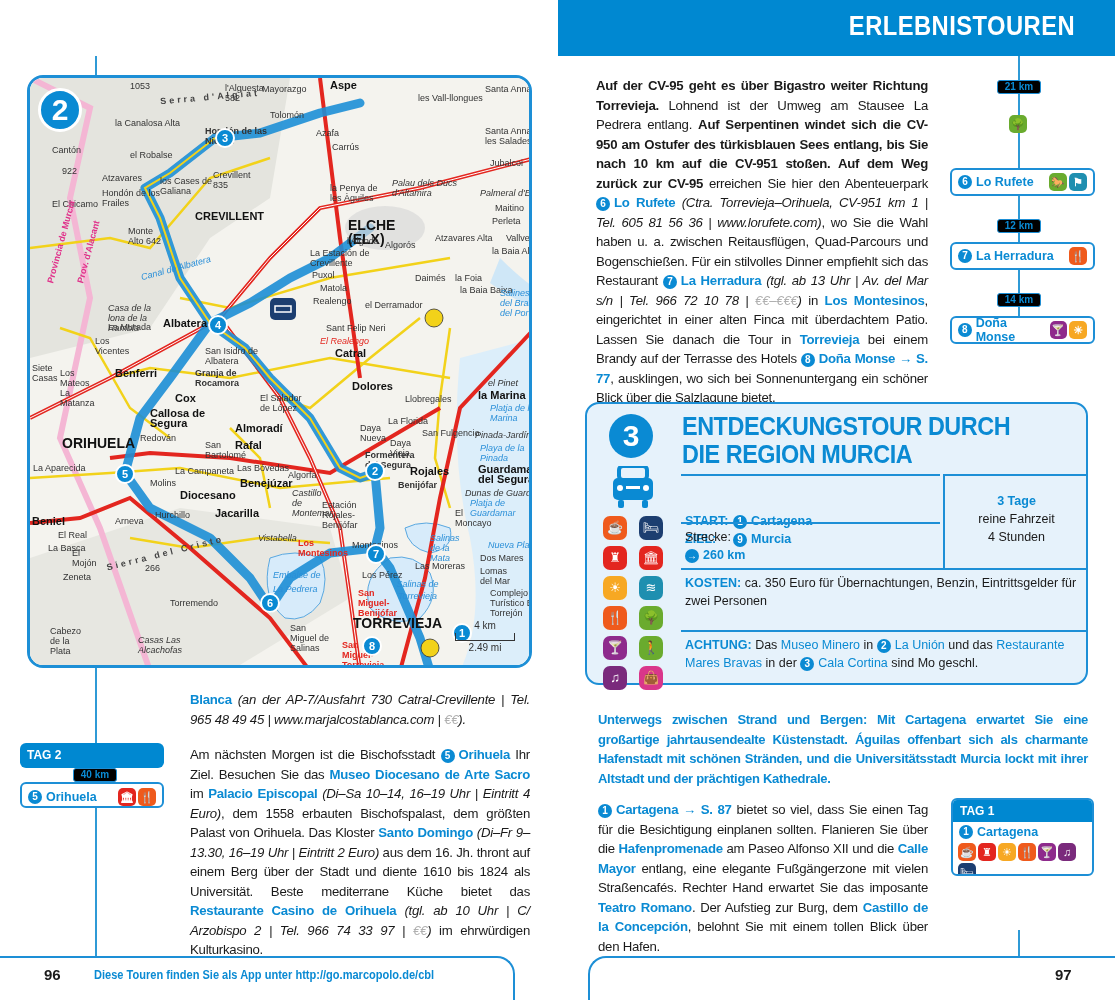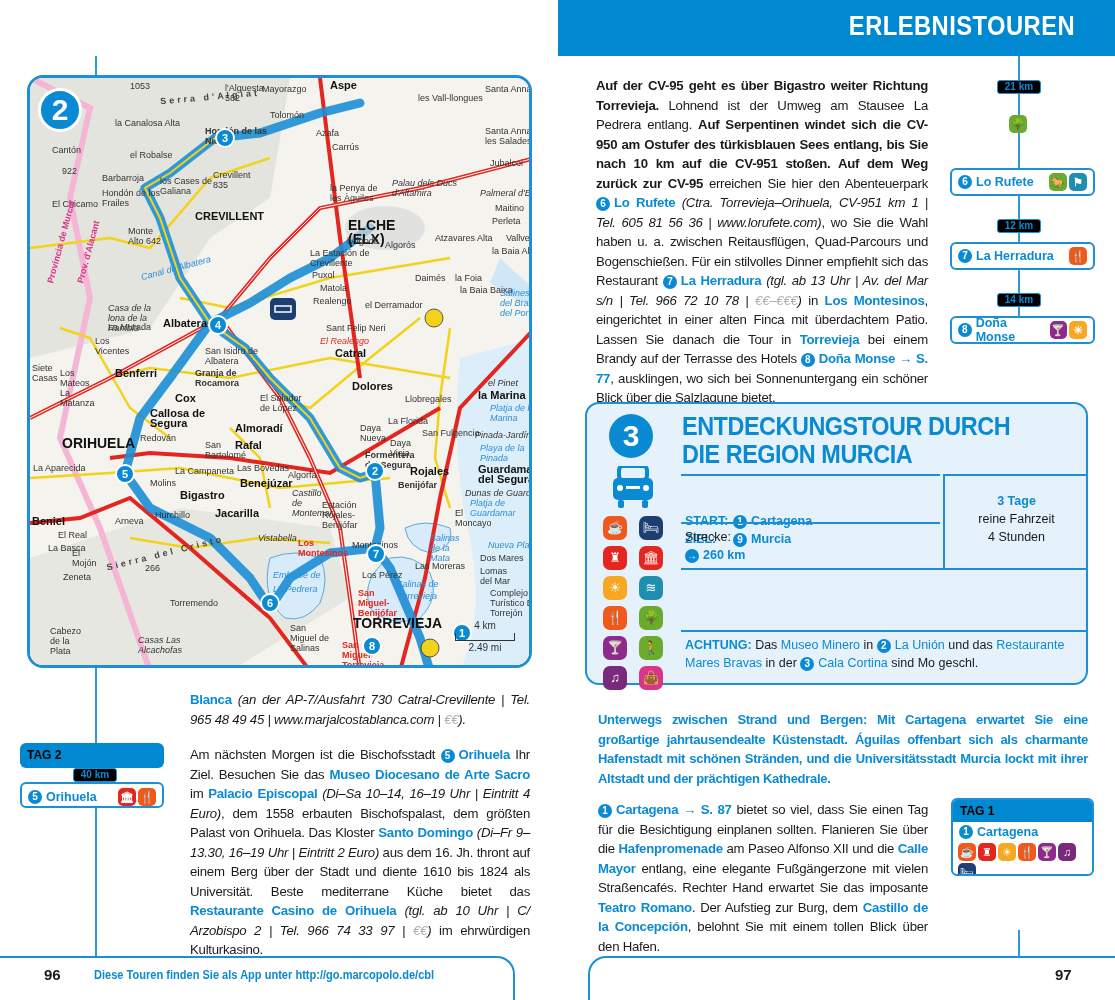--- a/index.html
+++ b/index.html
@@ -32,21 +32,21 @@
   #scale { position: absolute; right: 14px; bottom: 12px; width: 60px; font: 10px "Liberation Sans", sans-serif; color: #333; text-align: center; }
   #scale .bar { height: 8px; border-left: 1px solid #333; border-right: 1px solid #333; border-bottom: 1.5px solid #333; margin: 2px 0 1px; }
 
   
   .body-text { position: absolute; font-size: 13.2px; line-height: 19.5px; text-align: justify; font-family: "Liberation Sans", sans-serif; letter-spacing: -0.25px; }
   #left-text-1 { left: 190px; top: 690px; width: 340px; }
   #left-text-2 { left: 190px; top: 745px; width: 340px; }
 
   
   .day-box { position: absolute; border: 2px solid #1d8fd6; border-radius: 6px; background: #fff; }
-  .day-head { background: #0088d1; color: #000000; font: bold 12px "Liberation Sans", sans-serif; padding: 4px 7px; }
+  .day-head { background: #0088d1; color: #ffffff; font: bold 12px "Liberation Sans", sans-serif; padding: 4px 7px; }
   .stop-row { display: flex; align-items: center; font: bold 12.5px "Liberation Sans", sans-serif; color: #0a8ad3; padding: 2px 6px; }
   .numdot { display: inline-block; width: 14px; height: 14px; border-radius: 50%; background: #0a8ad3; color: #fff; font: bold 10px "Liberation Sans", sans-serif; text-align: center; line-height: 14px; margin-right: 4px; vertical-align: middle; }
   .icon-sq { display: inline-block; width: 18px; height: 18px; border-radius: 5px; color: #fff; font-size: 11px; text-align: center; line-height: 18px; margin-left: 2px; vertical-align: middle; }
   .km-tag { position: absolute; border: 1.5px solid #1d8fd6; border-radius: 3px; background: #000000; color: #0a8ad3; font: bold 10px "Liberation Sans", sans-serif; text-align: center; line-height: 11px; height: 14px; }
 
   
   .tl-box { position: absolute; left: 950px; width: 145px; height: 28px; border: 2px solid #1d8fd6; border-radius: 6px; background: #fff; display: flex; align-items: center; padding: 0 6px; font: bold 12.5px "Liberation Sans", sans-serif; color: #0a8ad3; }
   .tl-box .spacer { flex: 1; }
 
   
@@ -150,21 +150,21 @@
   </svg>
 
   <div class="tour-num">2</div>
 
   <span class="maplabel mount" style="left:130px;top:14px;transform:rotate(-5deg)">Serra d'Algiat</span>
   <span class="maplabel" style="left:100px;top:3px">1053</span>
   <span class="maplabel" style="left:85px;top:40px">la Canalosa Alta</span>
   <span class="maplabel" style="left:22px;top:67px">Cantón</span>
   <span class="maplabel" style="left:32px;top:88px">922</span>
   <span class="maplabel" style="left:100px;top:72px">el Robalse</span>
-  <span class="maplabel" style="left:72px;top:95px">Barbarroja</span>
+  <span class="maplabel" style="left:72px;top:95px">Atzavares</span>
   <span class="maplabel" style="left:22px;top:121px">El Chicamo</span>
   <span class="maplabel" style="left:72px;top:110px;width:60px;white-space:normal">Hondón de los Frailes</span>
   <span class="maplabel" style="left:130px;top:98px;width:60px;white-space:normal">los Cases de Galiana</span>
   <span class="maplabel" style="left:183px;top:92px;width:40px;white-space:normal">Crevillent 835</span>
   <span class="maplabel" style="left:98px;top:148px;width:40px;white-space:normal">Monte Alto 642</span>
   <span class="maplabel" style="left:195px;top:5px;width:40px;white-space:normal">l'Alguesta 582</span>
   <span class="maplabel" style="left:232px;top:6px">Mayorazgo</span>
   <span class="maplabel town" style="left:300px;top:2px">Aspe</span>
   <span class="maplabel b" style="left:175px;top:48px;width:70px;white-space:normal;font-weight:bold">Hondón de las Nieves</span>
   <span class="maplabel" style="left:240px;top:32px">Tolomón</span>
@@ -218,21 +218,21 @@
   <span class="maplabel town" style="left:205px;top:345px">Almoradí</span>
   <span class="maplabel city" style="left:32px;top:360px">ORIHUELA</span>
   <span class="maplabel" style="left:110px;top:355px">Redován</span>
   <span class="maplabel town" style="left:205px;top:362px">Rafal</span>
   <span class="maplabel" style="left:3px;top:385px">La Aparecida</span>
   <span class="maplabel" style="left:175px;top:362px;width:45px;white-space:normal">San Bartolomé</span>
   <span class="maplabel" style="left:145px;top:388px">La Campaneta</span>
   <span class="maplabel" style="left:120px;top:400px">Molins</span>
   <span class="maplabel" style="left:207px;top:385px">Las Bóvedas</span>
   <span class="maplabel town" style="left:210px;top:400px">Benejúzar</span>
-  <span class="maplabel town" style="left:150px;top:412px">Bigastro</span>
+  <span class="maplabel town" style="left:150px;top:412px">Diocesano</span>
   <span class="maplabel town" style="left:185px;top:430px">Jacarilla</span>
   <span class="maplabel" style="left:125px;top:432px">Hurchillo</span>
   <span class="maplabel town" style="left:2px;top:438px">Beniel</span>
   <span class="maplabel" style="left:85px;top:438px">Arneva</span>
   <span class="maplabel" style="left:28px;top:452px">El Real</span>
   <span class="maplabel" style="left:18px;top:465px">La Basca</span>
   <span class="maplabel" style="left:42px;top:470px;width:25px;white-space:normal">El Mojón</span>
   <span class="maplabel" style="left:33px;top:494px">Zeneta</span>
   <span class="maplabel mount" style="left:75px;top:470px;transform:rotate(-14deg)">Sierra del Cristo</span>
   <span class="maplabel" style="left:115px;top:485px">266</span>
@@ -394,20 +394,21 @@
     </div>
   </div>
 
   <div style="position:absolute; left:356px; top:70px; width:145px; height:94px; border-top:2px solid #1d8fd6; border-left:2px solid #1d8fd6; text-align:center; padding-top:16px;">
     <div class="t3txt" style="color:#0a8ad3; font-weight:bold;">3 Tage</div>
     <div class="t3txt">reine Fahrzeit</div>
     <div class="t3txt">4 Stunden</div>
   </div>
 
   <div class="t3grid" style="top:164px; height:62px; padding:4px 6px 0 4px;">
+    <div class="t3txt"><span class="t3lbl">KOSTEN:</span><span> ca. 350 Euro für Übernachtungen, Benzin, Eintrittsgelder für zwei Personen</span></div>
   </div>
 
   <div class="t3grid" style="top:226px; height:50px; padding:4px 6px 0 4px;">
     <div class="t3txt"><span class="t3lbl">ACHTUNG:</span><span> Das </span><span class="bl" style="font-weight:normal">Museo Minero</span><span> in </span><span class="numdot">2</span><span class="bl" style="font-weight:normal">La Unión</span><span> und das </span><span class="bl" style="font-weight:normal">Restaurante Mares Bravas</span><span> in der </span><span class="numdot">3</span><span class="bl" style="font-weight:normal">Cala Cortina</span><span> sind Mo geschl.</span></div>
   </div>
 </div>
 
 <div id="intro">Unterwegs zwischen Strand und Bergen: Mit Cartagena erwartet Sie eine großartige jahrtausendealte Küstenstadt. Águilas offenbart sich als charmante Hafenstadt mit schönen Stränden, und die Universitätsstadt Murcia lockt mit ihrer Altstadt und der prächtigen Kathedrale.</div>
 
 <div id="right-text-2" class="body-text">

